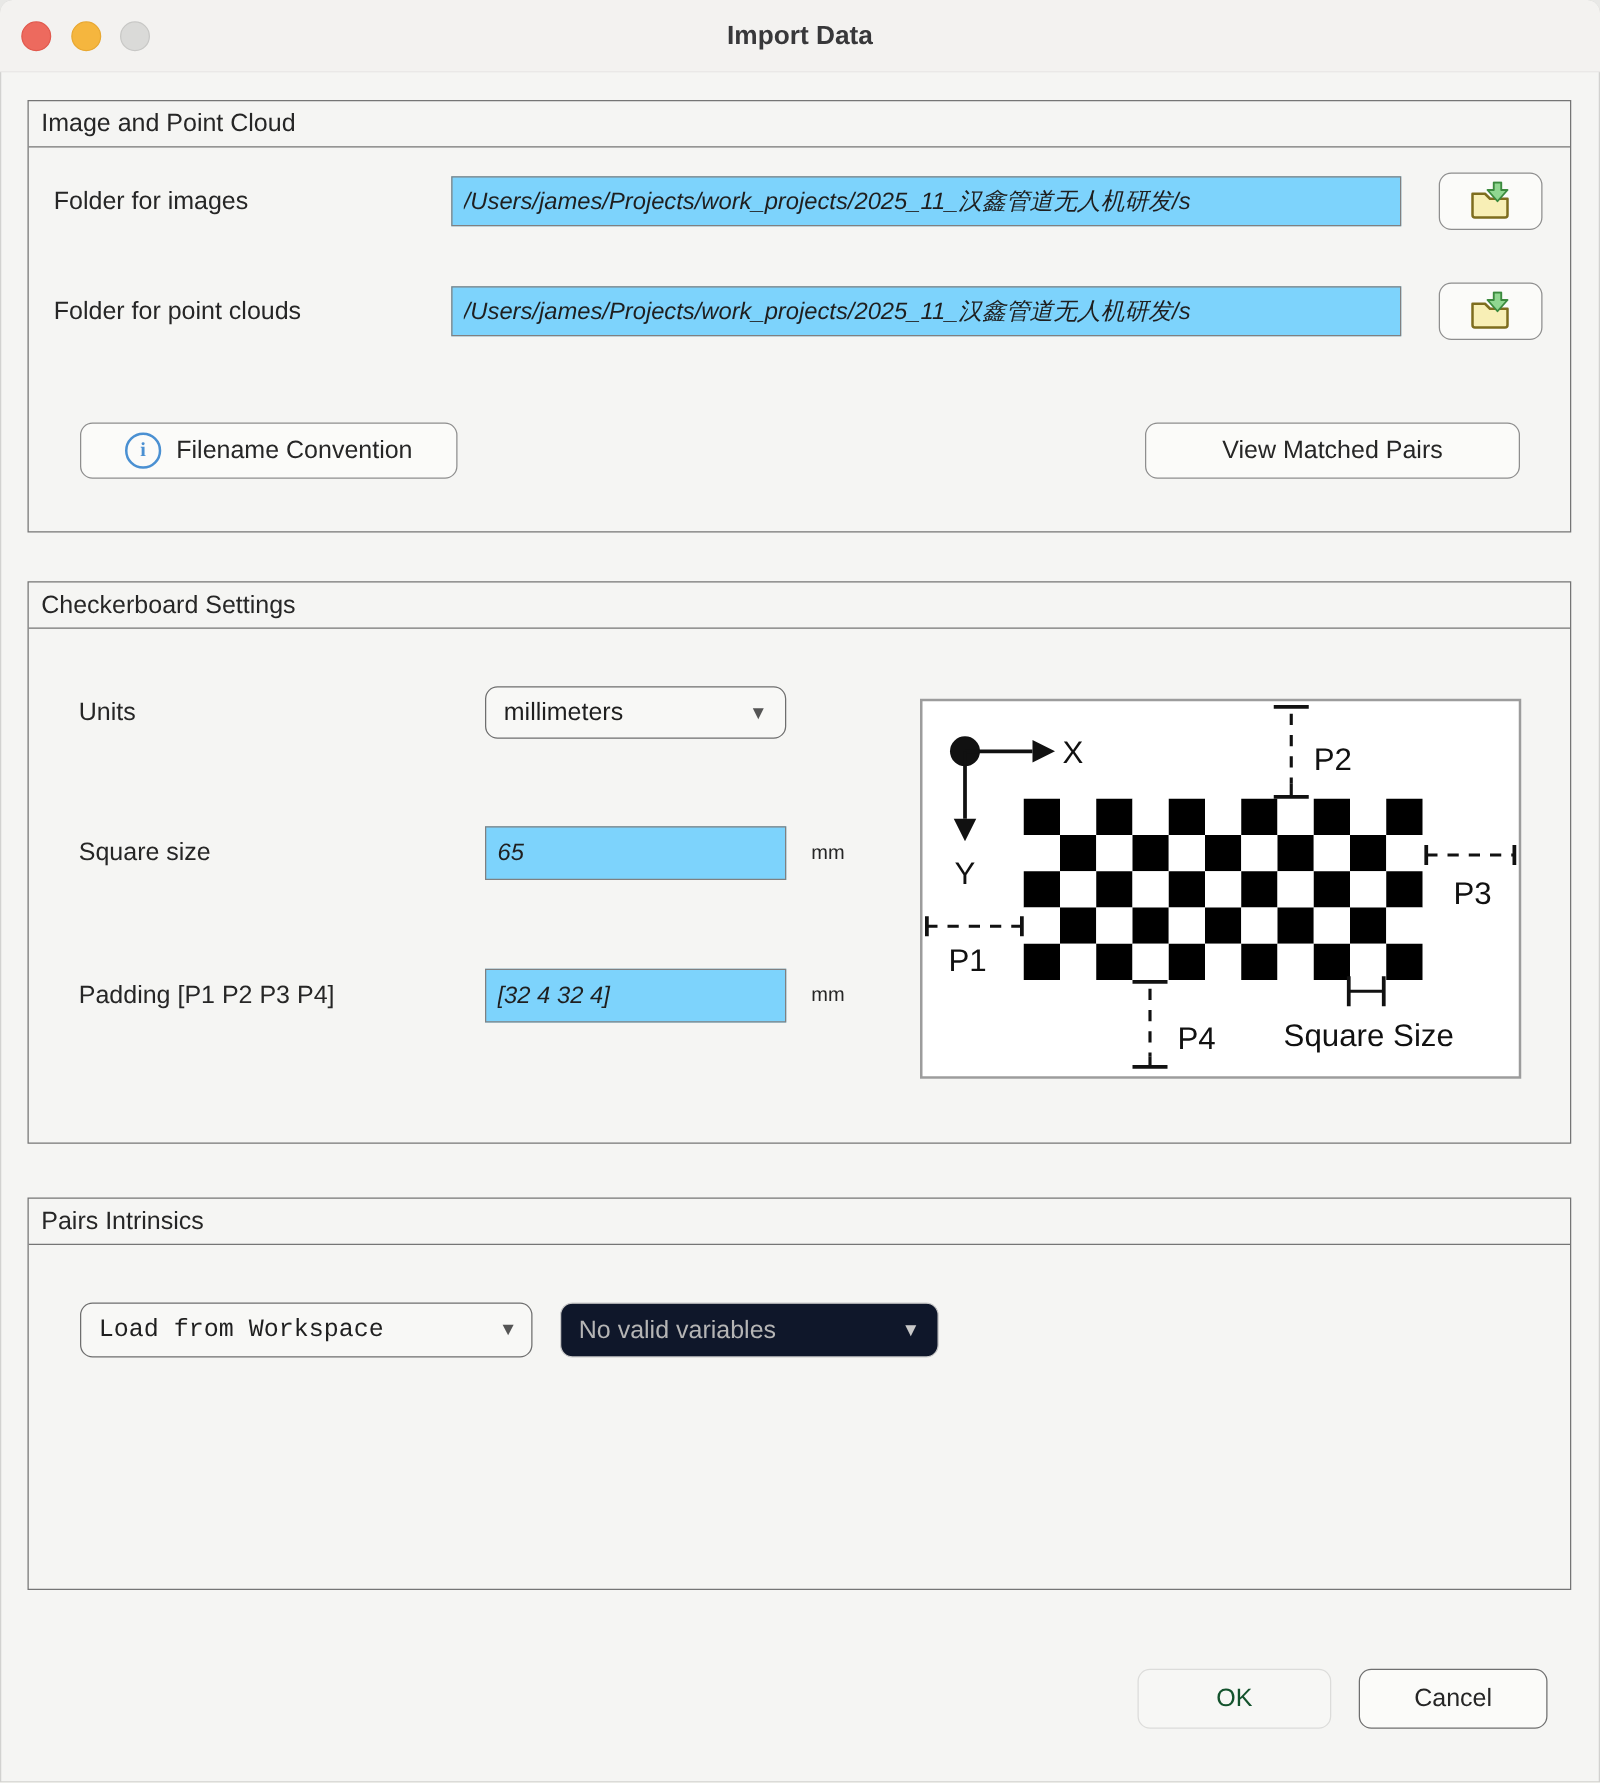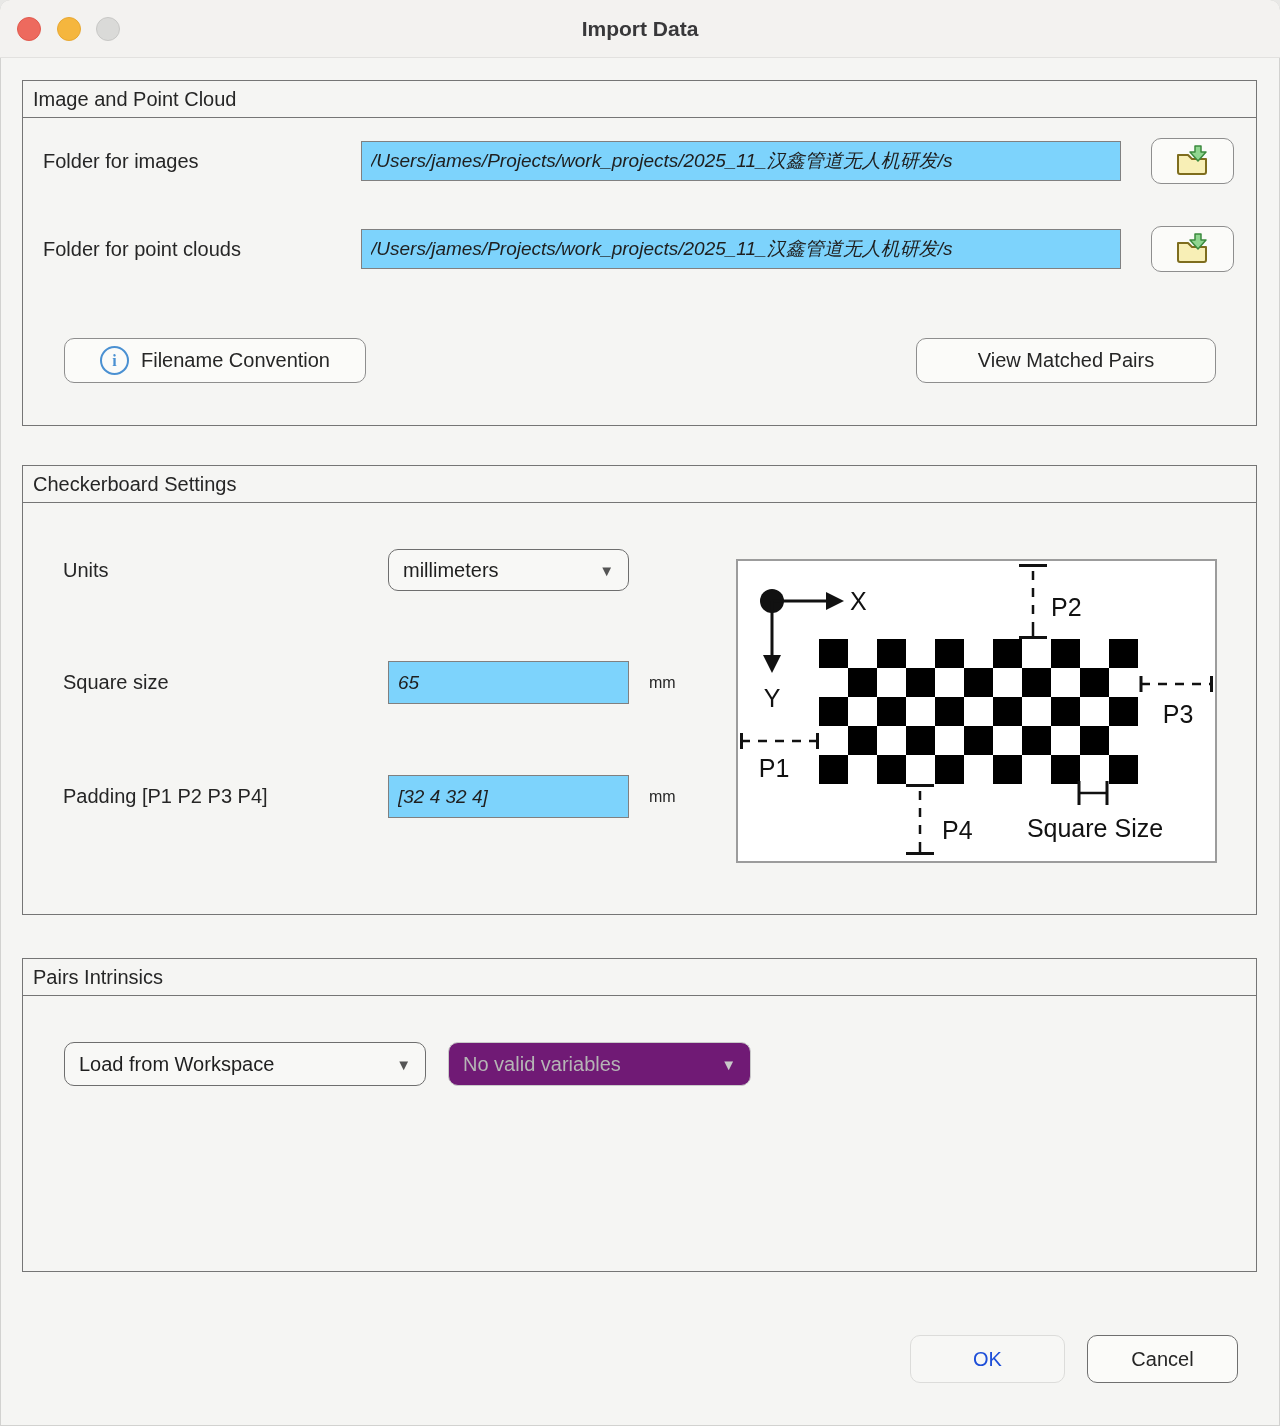--- a/index.html
+++ b/index.html
@@ -22,29 +22,29 @@
   #box1{top:80px;height:344px;}
   #box2{top:465px;height:448px;}
   #box3{top:958px;height:312px;}
   .flabel{position:absolute;font-size:20px;color:#262626;display:flex;align-items:center;}
   .textfield{position:absolute;box-sizing:border-box;border:1.5px solid #808080;background:#7dd3fc;
              font-family:"Liberation Sans",sans-serif;font-size:19px;color:#1f1f1f;padding:0 9px;
              border-radius:0;outline:none;font-style:italic;}
   .btn{position:absolute;box-sizing:border-box;display:flex;align-items:center;justify-content:center;
        border:1.5px solid #8e8e8e;border-radius:10px;background:#fbfbf9;font-size:20px;color:#262626;
        gap:12px;cursor:default;}
-  .btn.disabled{border-color:#dcdcda;color:#1d4ed8;background:#f7f7f5;}
+  .btn.disabled{border-color:#dcdcda;color:#14532d;background:#f7f7f5;}
   .info-circle{display:inline-flex;align-items:center;justify-content:center;width:25px;height:25px;
        border:2.5px solid #4a90d2;border-radius:50%;color:#4a90d2;font-size:16px;font-weight:bold;
        font-family:"Liberation Serif",serif;}
   .combo{position:absolute;box-sizing:border-box;display:flex;align-items:center;justify-content:space-between;
        border:1.5px solid #6e6e6e;border-radius:10px;background:#f8f8f6;font-size:20px;color:#1f1f1f;
        padding:0 14px;}
   .combo .arrow{font-size:15px;color:#555555;}
-  .combo.disabled{border-color:#c9c9c9;color:#b5b5b5;background:#701a75;}
+  .combo.disabled{border-color:#c9c9c9;color:#b5b5b5;background:#0f172a;}
   .combo.disabled .arrow{color:#c9c9c9;}
   .unit{position:absolute;font-size:16px;display:flex;align-items:center;}
   
   .diagram-panel{position:absolute;left:713px;top:93px;width:477px;height:300px;
        border:2px solid #9c9c9c;background:#ffffff;}
   .cb-grid{position:absolute;left:81px;top:78px;width:319px;height:145px;}
   .cb-cell{position:absolute;width:29px;height:29px;}
   .diagram-svg{position:absolute;left:0;top:0;pointer-events:none;}
   .diagram-svg text{font-family:"Liberation Sans",sans-serif;font-size:25px;fill:#111111;}
   
@@ -207,21 +207,21 @@
         <line x1="369" y1="220" x2="369" y2="244" stroke="#111" stroke-width="3"></line>
         <line x1="341" y1="232" x2="369" y2="232" stroke="#111" stroke-width="2.5"></line>
         <text x="357" y="276" text-anchor="middle">Square Size</text>
       </svg>
     </div>
   </div>
 
   <div class="groupbox" id="box3">
     <div class="gb-header">Pairs Intrinsics</div>
 
-    <div class="combo" style="left:41px;top:83px;width:362px;height:44px;">
+    <div class="combo" style="left:41px;top:83px;width:362px;height:44px;font-family:Liberation Mono, monospace;">
       <span>Load from Workspace</span>
       <span class="arrow">▼</span>
     </div>
     <div class="combo disabled" style="left:425px;top:83px;width:303px;height:44px;">
       <span>No valid variables</span>
       <span class="arrow">▼</span>
     </div>
   </div>
 
   <div class="btn disabled footer-btn" style="left:910px;top:1335px;width:155px;height:48px;">

